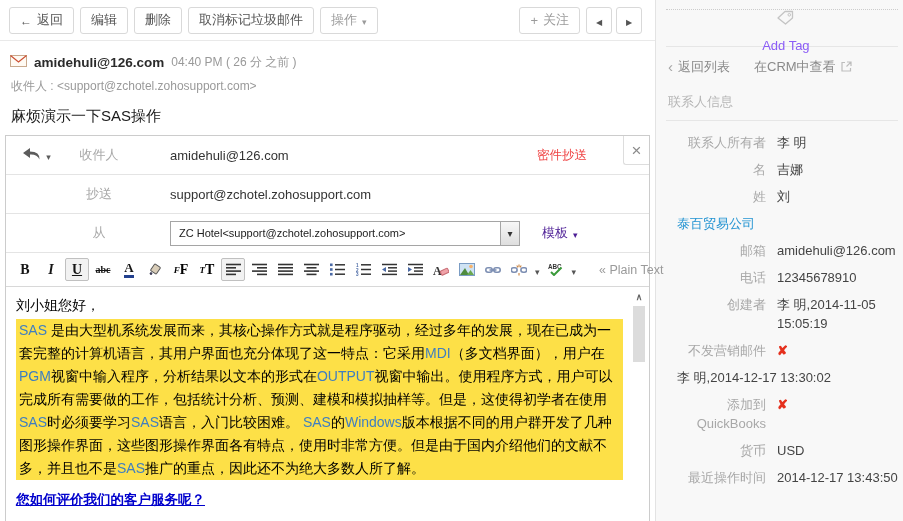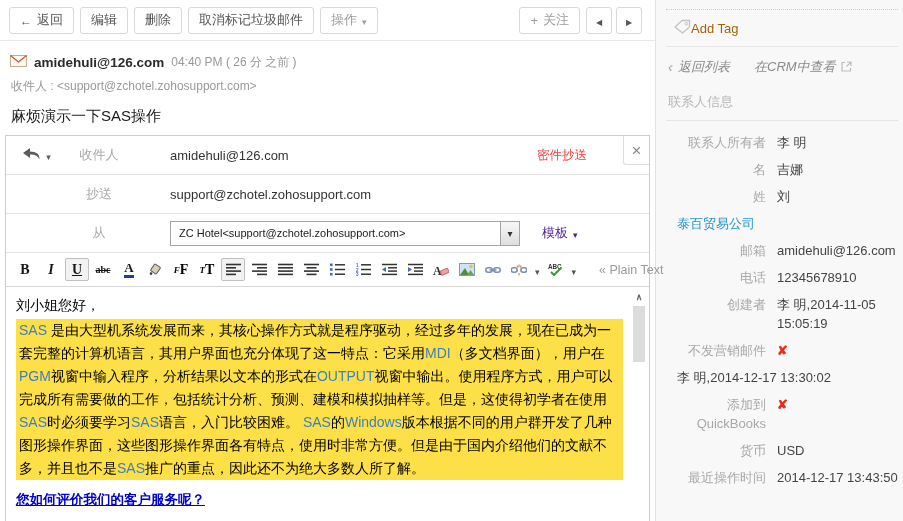--- a/index.html
+++ b/index.html
@@ -79,25 +79,25 @@
   .survey { display:inline-block; margin-top:8px; color:#0000cc; font-weight:bold;
     text-decoration:underline; font-size:13.5px; cursor:pointer; }
   .scrollbar { position:absolute; top:3px; right:3px; bottom:3px; width:14px; }
   .sb-up { height:14px; display:flex; align-items:center; justify-content:center; cursor:pointer; }
   .sb-up::before { content:"∧"; font-size:9px; font-weight:bold; color:#666; }
   .sb-thumb { margin:2px 1px 0; height:56px; background:#dcdcdc; cursor:grab; }
 
   
   .sidebar { flex:1; background:#f8f8f8; border-left:1px solid #e3e3e3;
     padding:0 10px; font-size:13px; }
-  .addtag { height:38px; margin-top:9px; display:flex; align-items:center; gap:0;
-    color:#a16207; border-top:1px dotted #ccc; border-bottom:1px solid #e6e6e6;
-    padding-left:8px; cursor:pointer; }
+  .addtag { height:38px; margin-top:9px; display:flex; align-items:center; gap:10px;
+    color:#8b5cf6; border-top:1px dotted #ccc; border-bottom:1px solid #e6e6e6;
+    padding-left:8px; cursor:pointer;flex-direction:column; }
   .nav-row { height:40px; display:flex; align-items:center; gap:24px; color:#8a8a8a;
-    padding-left:2px;font-style:italic; }
+    padding-left:2px; }
   .navlink { display:flex; align-items:center; gap:5px; cursor:pointer; }
   .chev::before { content:"‹"; color:#a5a5a5; font-size:15px; line-height:1; }
   .section-title { color:#b5b5b5; padding:6px 0 9px 2px; border-bottom:1px solid #e6e6e6; }
   .fields { padding-top:4px; }
   .frow { display:flex; margin:8px 0; line-height:19px; }
   .flabel { width:100px; flex:none; text-align:right; color:#a8a8a8; }
   .fvalue { margin-left:11px; color:#444; }
   .fvalue.link { color:#2494d2; cursor:pointer; }
   .fvalue.cross { color:#e5301d; font-weight:bold; }
   .frow:last-child .fvalue { white-space:nowrap; }

